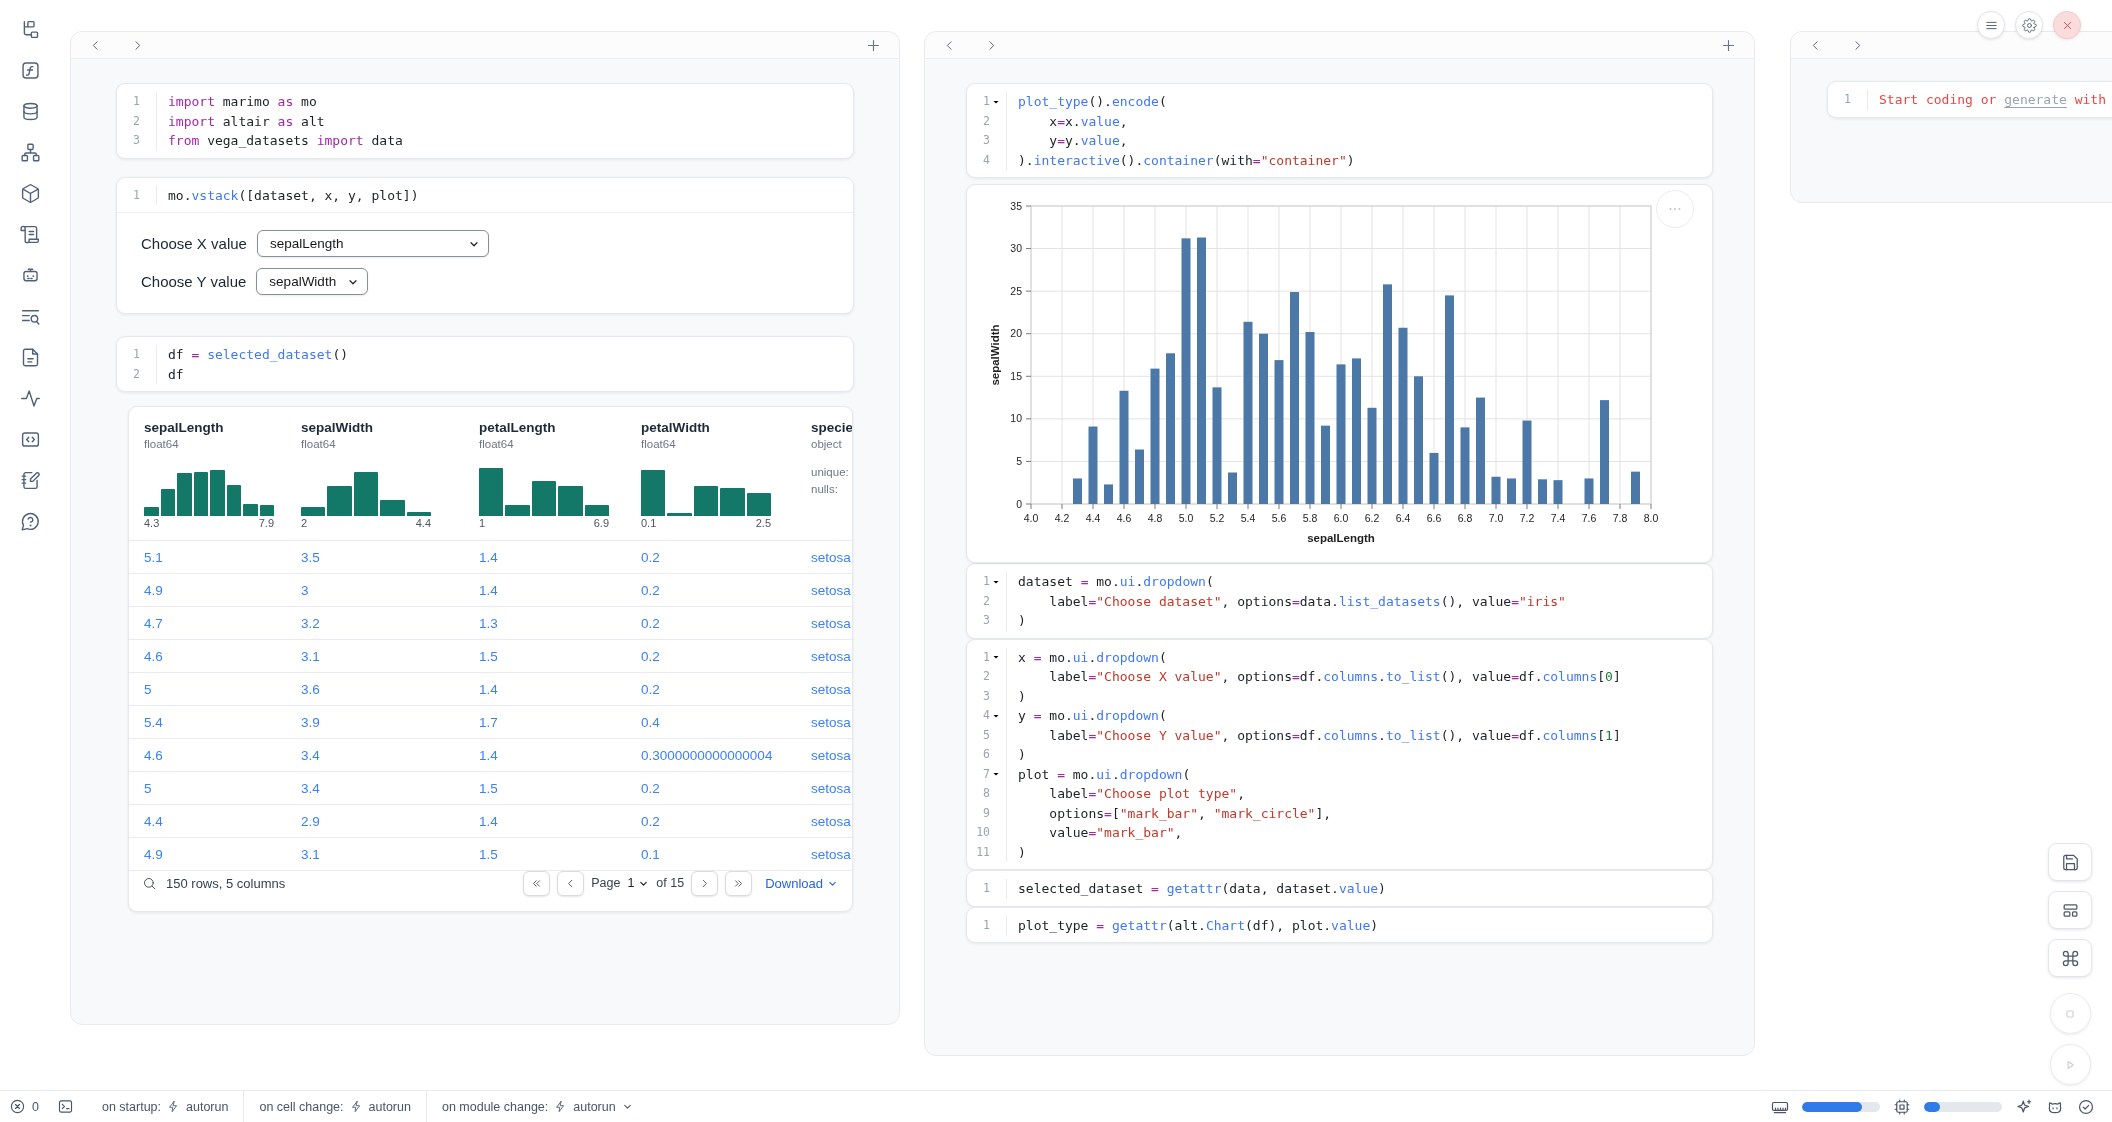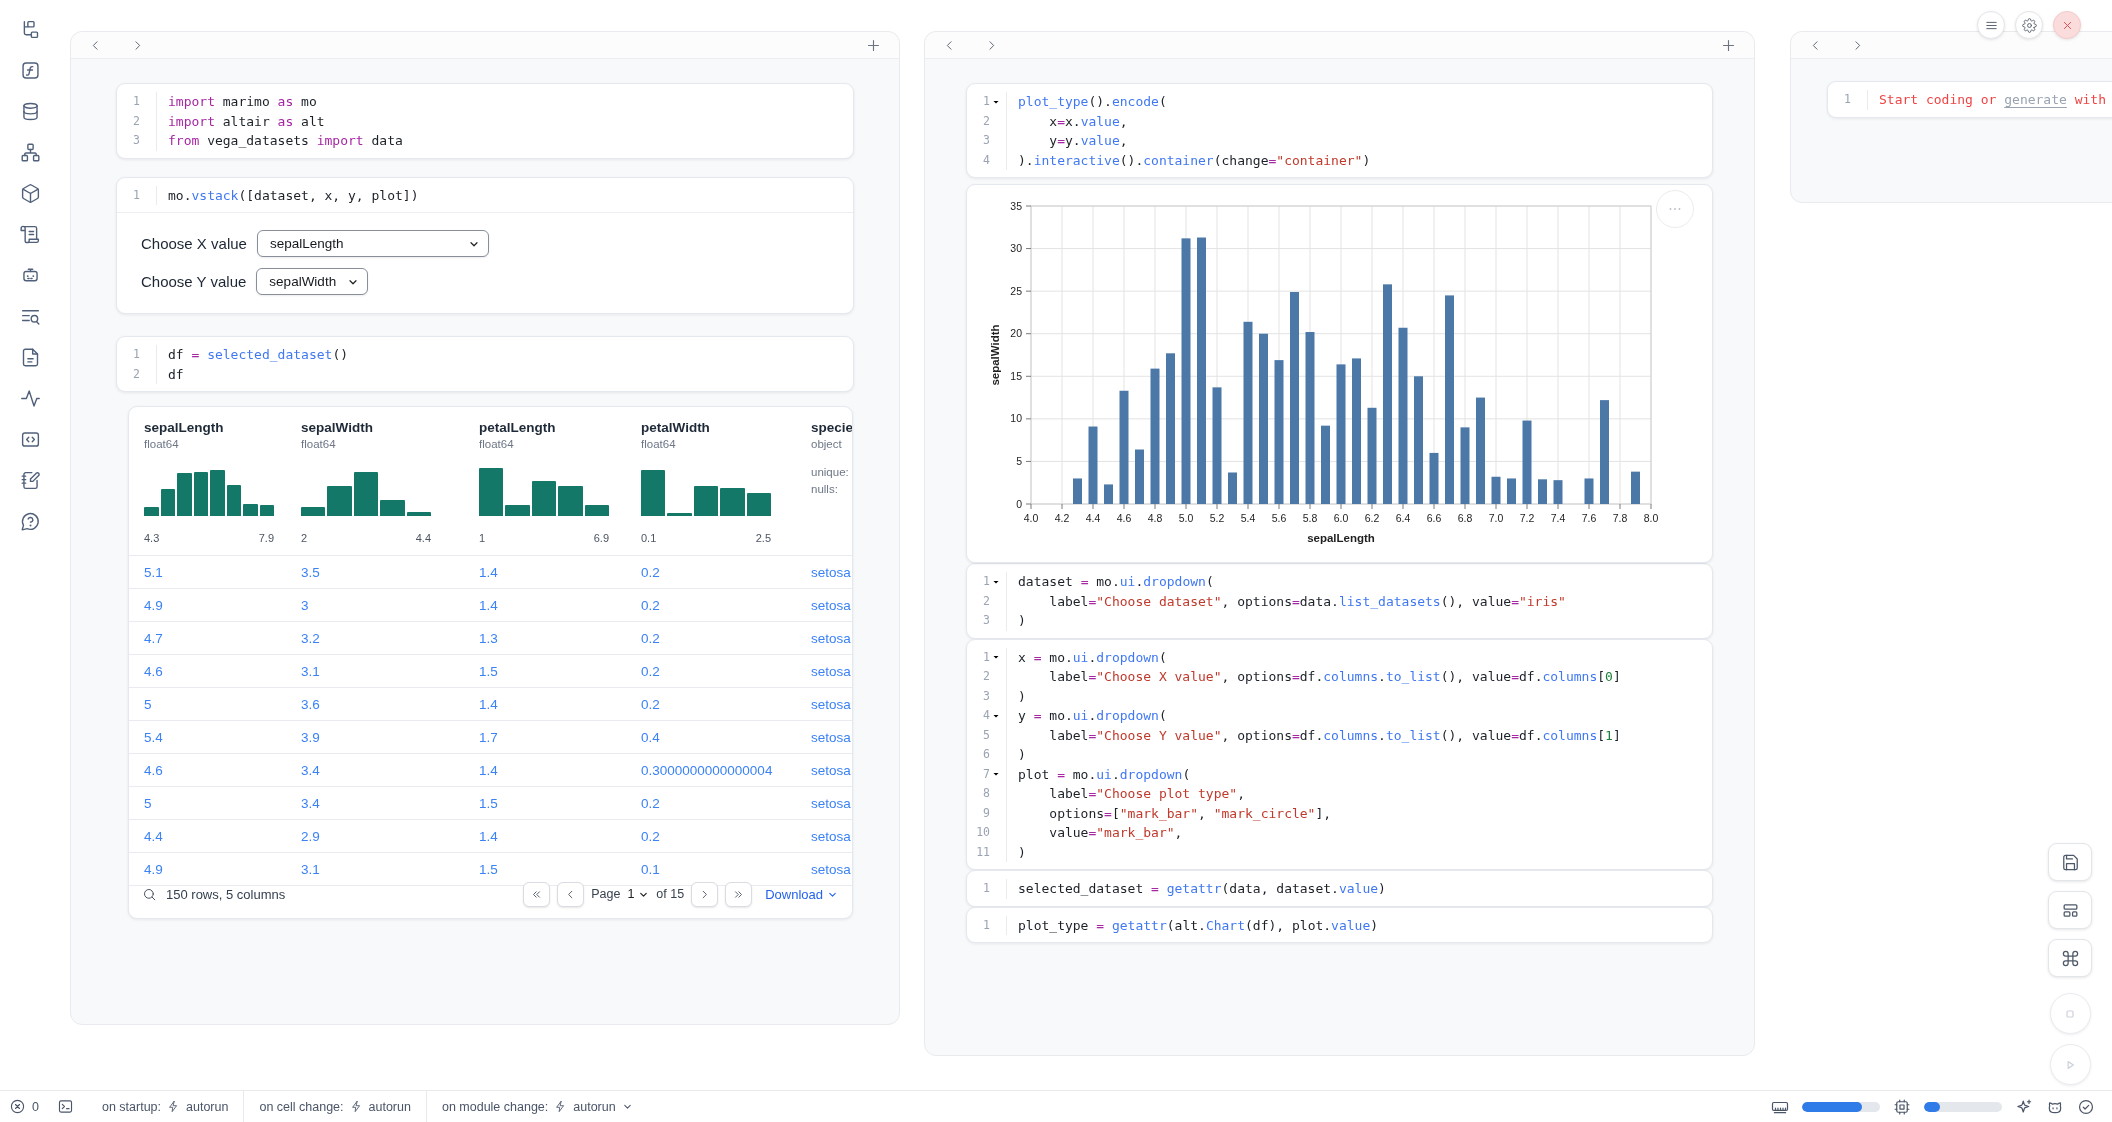--- a/index.html
+++ b/index.html
@@ -61,24 +61,24 @@
     box-shadow:0 1px 3px rgba(18,30,55,.08);overflow:hidden;width:725px;margin:14px 0 0 12px;}
   .t-clip{overflow:hidden;width:100%;}
   .t-inner{width:900px;}
   .t-grid{display:grid;grid-template-columns:157px 178px 162px 170px 220px;padding-left:15px;}
   .t-head{padding-top:13px;}
   .col-name{font-weight:bold;font-size:13.5px;color:#1f2a38;}
   .col-type{font-size:11.5px;color:#6e7787;margin-top:3px;}
   .hist{height:54px;width:130px;display:flex;align-items:flex-end;gap:2px;margin-top:12px;}
   .hist i{flex:1;background:#147869;display:block;border-radius:1px 1px 0 0;}
   .minmax{display:flex;justify-content:space-between;width:130px;font-size:11px;color:#4b5563;
-    margin-top:16px;padding-bottom:11px;}
+    margin-top:1px;padding-bottom:11px;}
   .col-stats{font-size:11.5px;color:#6e7787;margin-top:14px;line-height:17px;}
   .trow{border-top:1px solid #e9ebf0;height:33px;align-items:center;font-size:13.5px;color:#3b82f6;}
-  .t-footer{border-top:1px solid #e9ebf0;height:33px;display:flex;align-items:center;
+  .t-footer{border-top:1px solid #e9ebf0;height:41px;display:flex;align-items:center;
     padding:0 14px 16px 13px;gap:9px;font-size:13px;color:#333f4f;}
   .t-footer .search-ic{width:15px;height:15px;color:#47525f;}
   .pg{margin-left:auto;display:flex;align-items:center;gap:7px;}
   .pg-btn{width:27px;height:25px;background:#fff;border:1px solid #d9dde3;border-radius:6px;
     box-shadow:0 1px 2px rgba(0,0,0,.1);display:flex;align-items:center;justify-content:center;
     color:#3f4a57;cursor:pointer;}
   .pg-btn .ic{width:13px;height:13px;}
   .pg-label{font-size:12.5px;color:#39434f;}
   .page-sel{display:inline-flex;align-items:center;gap:4px;font-size:12.5px;color:#222;cursor:pointer;}
   .page-sel .ic{width:11px;height:11px;}
@@ -645,21 +645,21 @@
             </div>
             <div class="cl">
               <span class="ln">
                 <span>4</span>
                 <span class="fold empty">
                   <svg viewBox="0 0 24 24" style="stroke-width:2.6">
                     <path d="m6 9.5 6 6 6-6"></path>
                   </svg>
                 </span>
               </span>
-              <span class="lc"><span>).</span><span class="tok-f">interactive</span><span>().</span><span class="tok-f">container</span><span>(change</span><span class="tok-k">=</span><span class="tok-s">"container"</span><span>)</span></span>
+              <span class="lc"><span>).</span><span class="tok-f">interactive</span><span>().</span><span class="tok-f">container</span><span>(with</span><span class="tok-k">=</span><span class="tok-s">"container"</span><span>)</span></span>
             </div>
           </div>
         </div>
         <div class="cell chart-cell mb32">
           <span class="chart-menu">
             <span class="ic">
               <svg viewBox="0 0 24 24">
                 <circle cx="6" cy="12" r="1.2" fill="currentColor" stroke="none"></circle>
                 <circle cx="12" cy="12" r="1.2" fill="currentColor" stroke="none"></circle>
                 <circle cx="18" cy="12" r="1.2" fill="currentColor" stroke="none"></circle>

